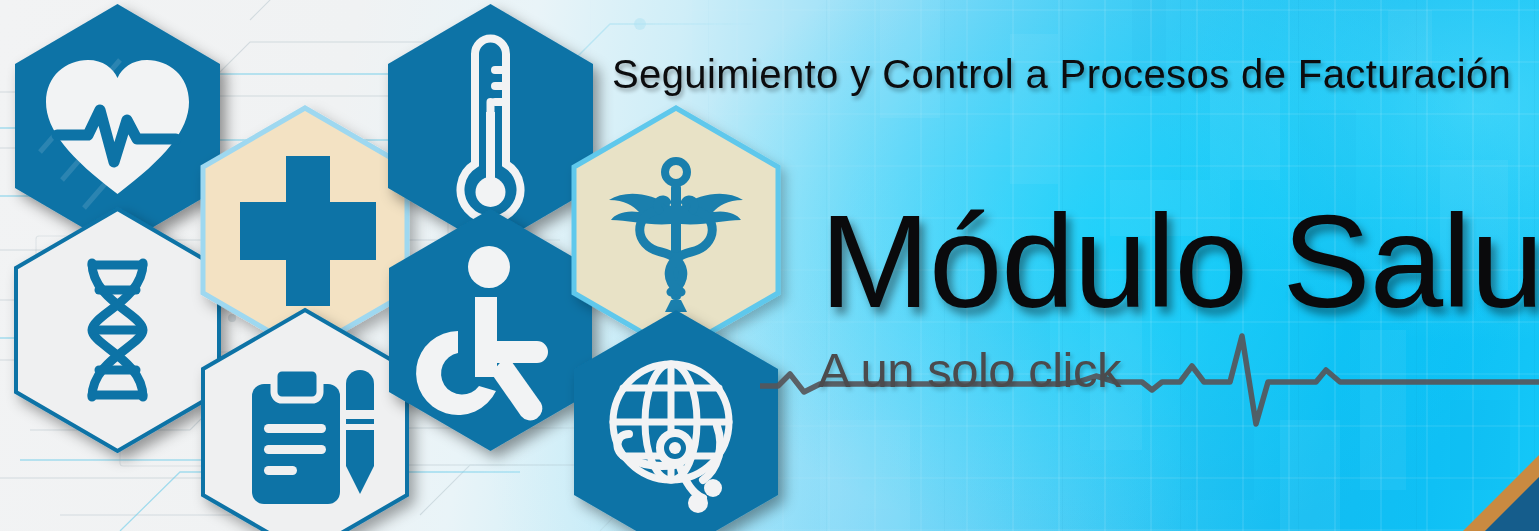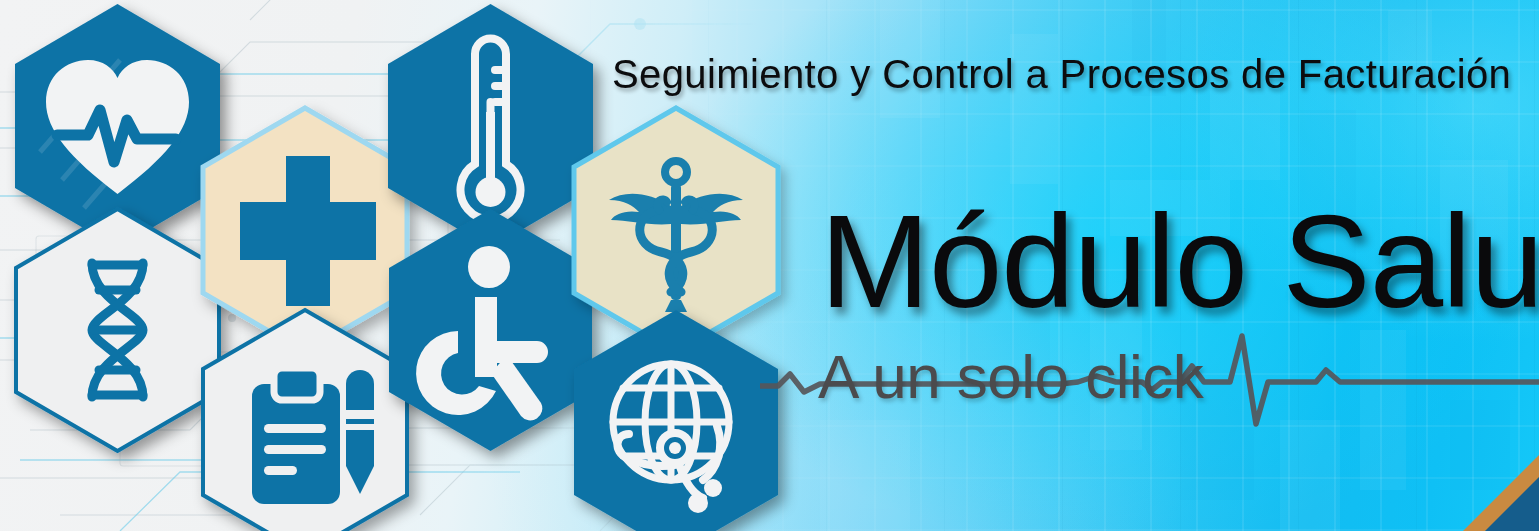--- a/index.html
+++ b/index.html
@@ -111,21 +111,21 @@
     font-weight: 300;
     letter-spacing: -1px;
     color: #0a0a0c;
     white-space: nowrap;
     text-shadow: 5px 7px 9px rgba(0,0,0,0.42);
   }
   .tagline {
     position: absolute;
     left: 818px;
     top: 346px;
-    font-size: 62px;
+    font-size: 49px;
     line-height: 1;
     font-weight: 300;
     letter-spacing: -0.5px;
     color: #4b4b4d;
     white-space: nowrap;
     text-shadow: 2px 3px 4px rgba(0,0,0,0.22);
     text-align: center;
   }
   .ekg { position: absolute; left: 760px; top: 330px; width: 779px; height: 100px; }
 </style>

